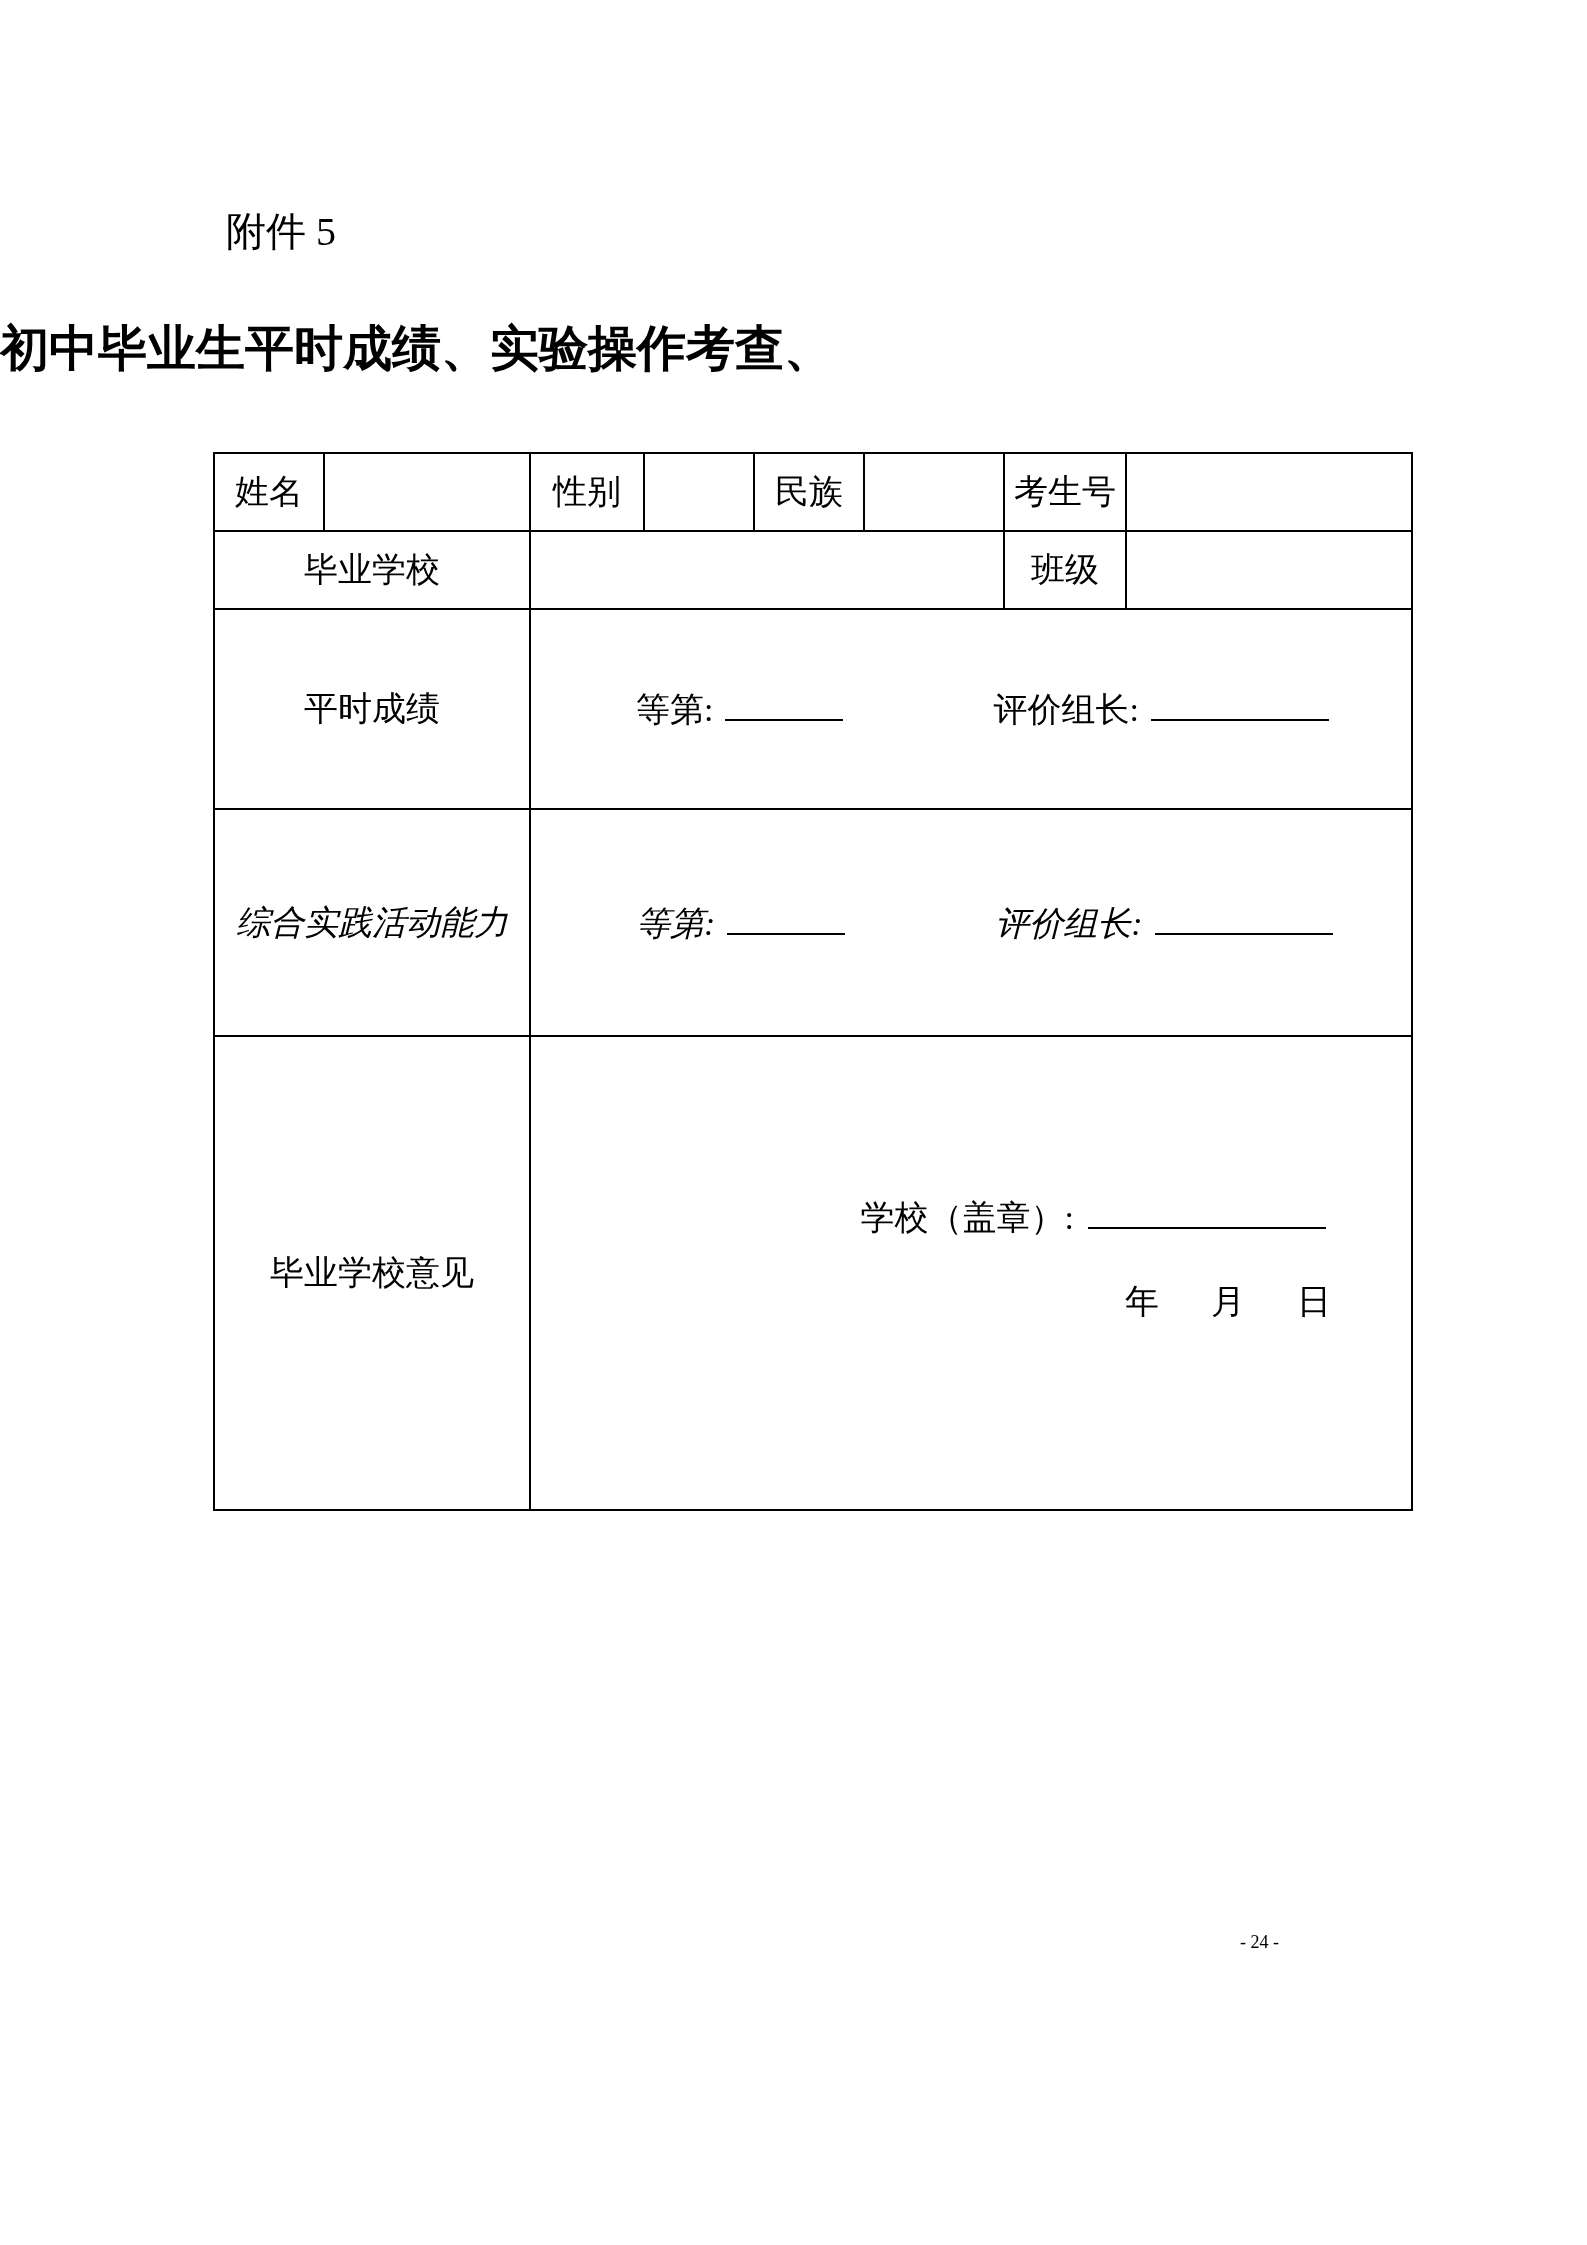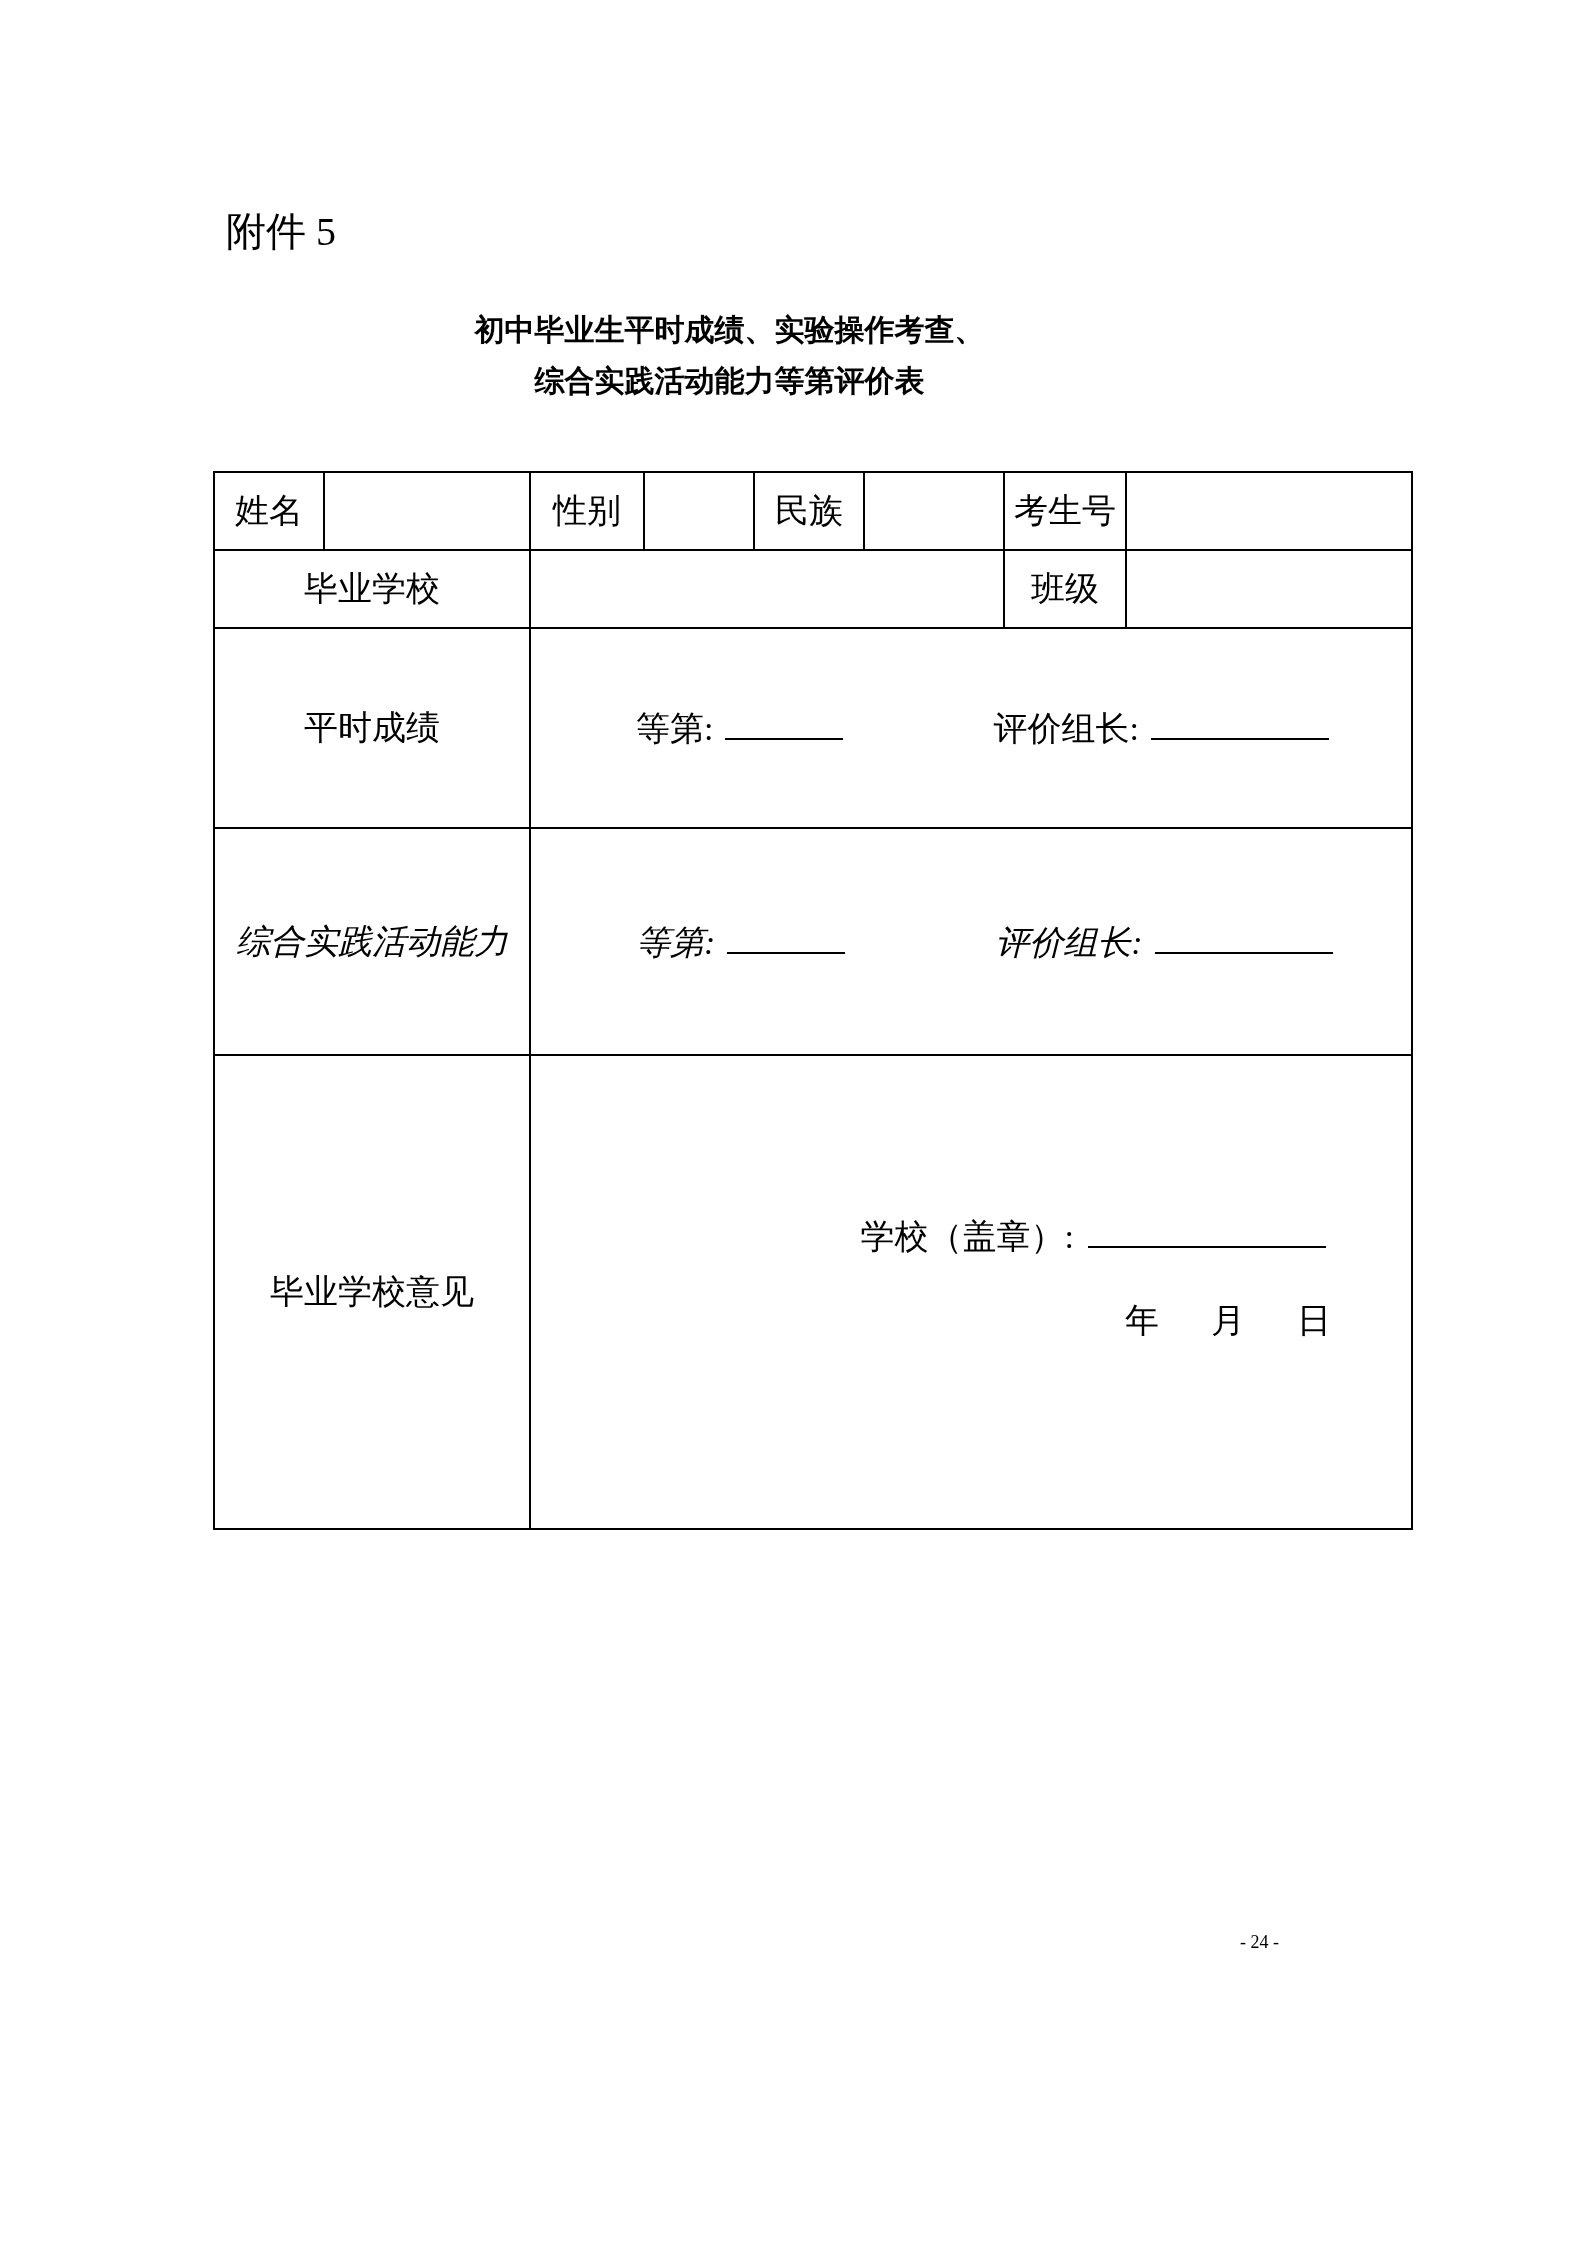--- a/index.html
+++ b/index.html
@@ -14,24 +14,23 @@
     overflow:hidden;
   }
   .attachment {
     padding-top:212px;
     margin-left:226px;
     font-size:40px;
     line-height:1;
   }
   .title {
     margin-top:55px;
-    text-align:center;
-    font-family:Liberation Mono, monospace;
+    font-family:Liberation Sans, sans-serif;
     font-weight:bold;
-    font-size:30px;
+    font-size:49px;
     line-height:1.7;
   }
   table.form-table {
     border-collapse:collapse;
     table-layout:fixed;
     width:1198px;
     margin:62px 0 0 213px;
     font-size:34px;
   }
   table.form-table td {
@@ -68,21 +67,20 @@
 </style>
 </head>
 <body>
 
 <div class="page">
 
   <div class="attachment">附件 5</div>
 
   <div class="title">
     <div>初中毕业生平时成绩、实验操作考查、</div>
-    <div>综合实践活动能力等第评价表</div>
   </div>
 
   <table class="form-table">
     <colgroup>
       <col style="width:110px">
         <col style="width:206px">
         <col style="width:114px">
         <col style="width:110px">
       <col style="width:110px">
         <col style="width:140px">

